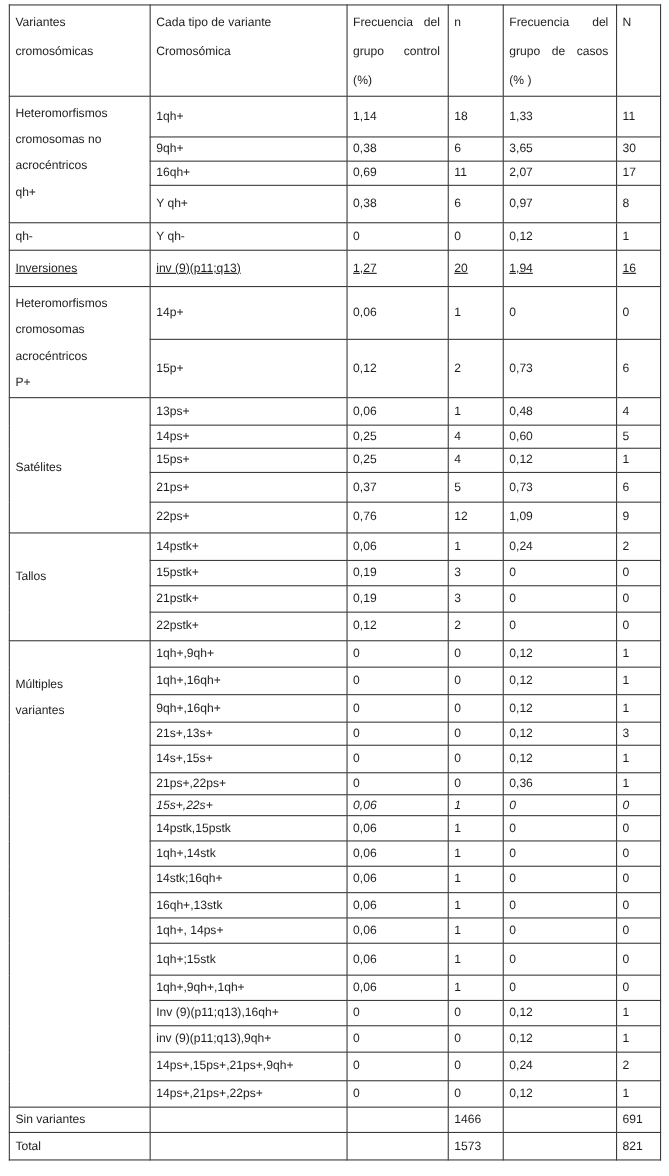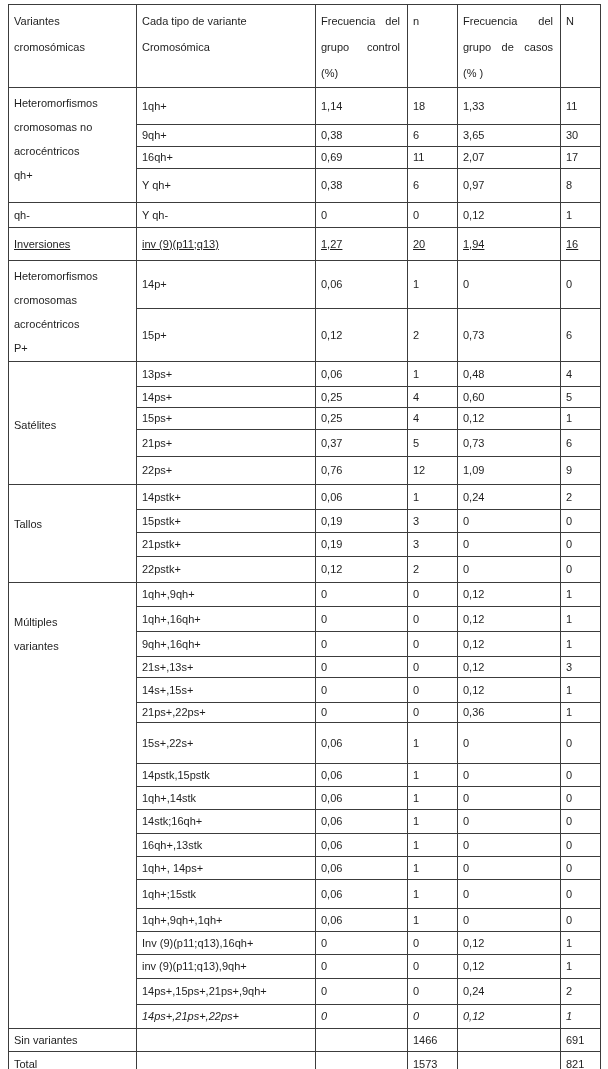--- a/index.html
+++ b/index.html
@@ -250,21 +250,21 @@
         <td>0,12</td>
         <td>1</td>
       </tr>
       <tr style="height: 20px;">
         <td>21ps+,22ps+</td>
         <td>0</td>
         <td>0</td>
         <td>0,36</td>
         <td>1</td>
       </tr>
-      <tr style="height: 41px;">
+      <tr style="height: 19px; font-style: italic;">
         <td>15s+,22s+</td>
         <td>0,06</td>
         <td>1</td>
         <td>0</td>
         <td>0</td>
       </tr>
       <tr style="height: 23px;">
         <td>14pstk,15pstk</td>
         <td>0,06</td>
         <td>1</td>
@@ -327,21 +327,21 @@
         <td>0,12</td>
         <td>1</td>
       </tr>
       <tr style="height: 26px;">
         <td>14ps+,15ps+,21ps+,9qh+</td>
         <td>0</td>
         <td>0</td>
         <td>0,24</td>
         <td>2</td>
       </tr>
-      <tr style="height: 24px; font-style: italic;">
+      <tr style="height: 24px;">
         <td>14ps+,21ps+,22ps+</td>
         <td>0</td>
         <td>0</td>
         <td>0,12</td>
         <td>1</td>
       </tr>
       <tr style="height: 23px;">
         <td rowspan="1" class="label-cell single">Sin variantes</td>
         <td></td>
         <td></td>

